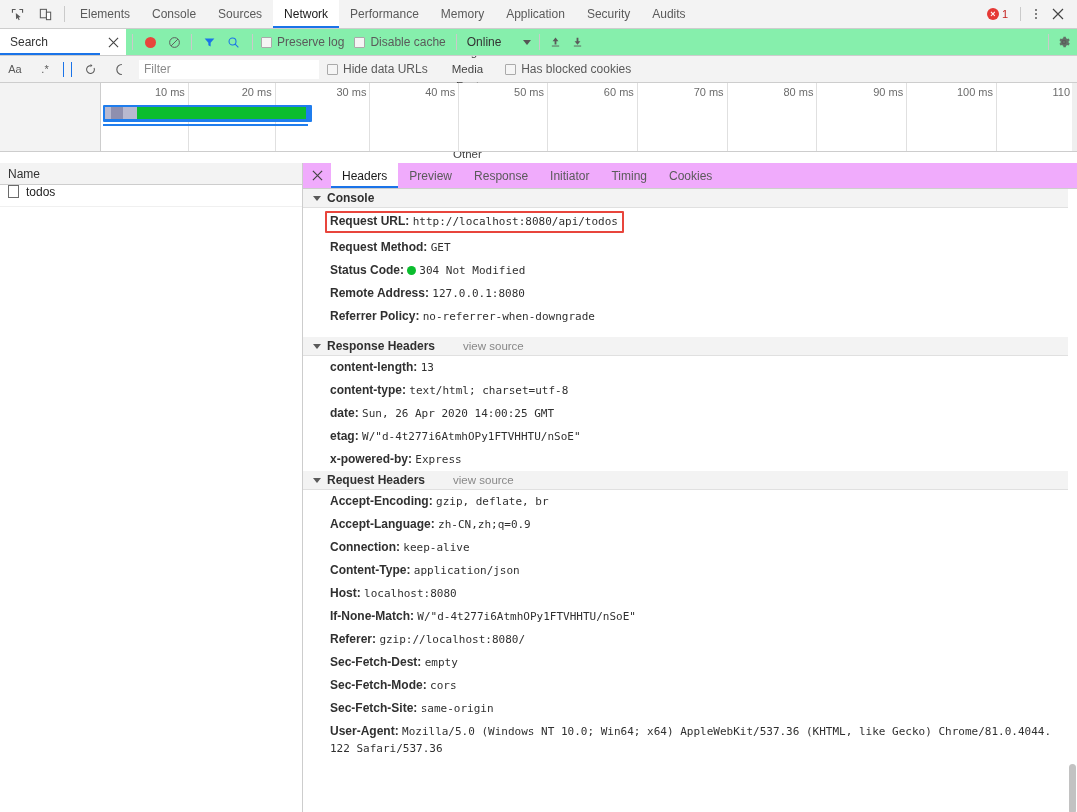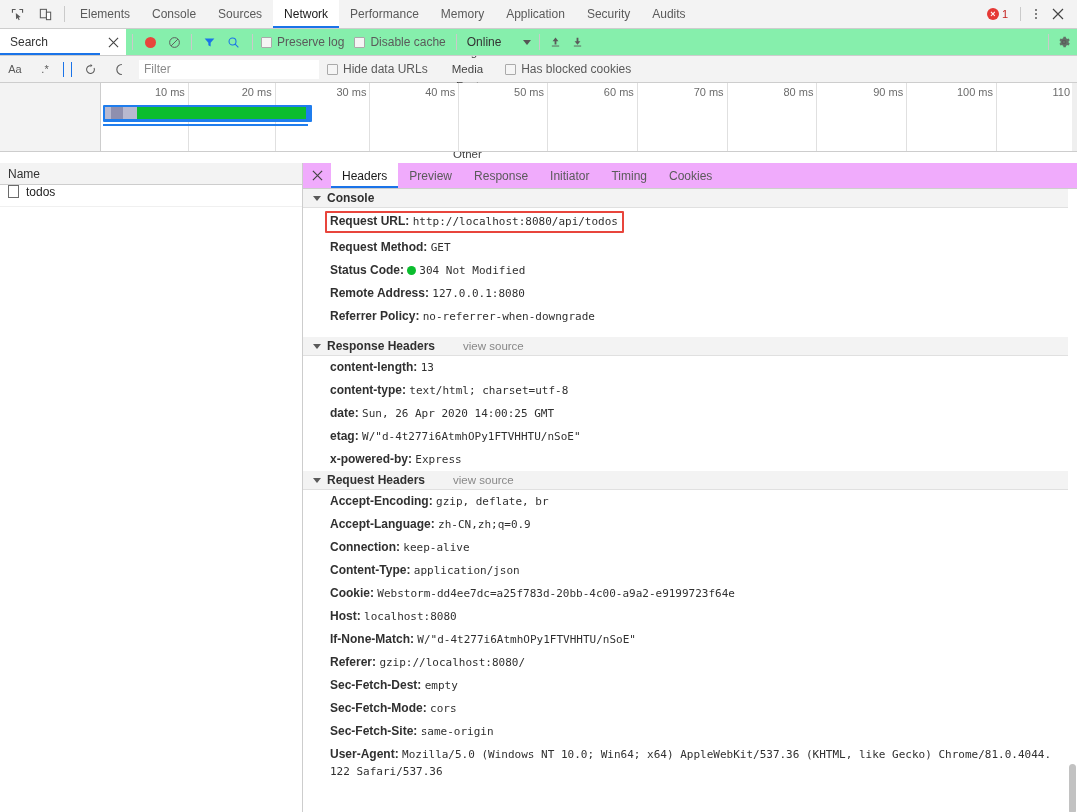--- a/index.html
+++ b/index.html
@@ -770,21 +770,20 @@
 
       <div class="sec-header" style="">
         <span class="tri"></span>
         <span>Request Headers</span>
         <span class="view-source">view source</span>
       </div>
       <div class="hrow"><b>Accept-Encoding:</b> <span class="hval">gzip, deflate, br</span></div>
       <div class="hrow"><b>Accept-Language:</b> <span class="hval">zh-CN,zh;q=0.9</span></div>
       <div class="hrow"><b>Connection:</b> <span class="hval">keep-alive</span></div>
       <div class="hrow"><b>Content-Type:</b> <span class="hval">application/json</span></div>
-      <div class="hrow"><b>Cookie:</b> <span class="hval">Webstorm-dd4ee7dc=a25f783d-20bb-4c00-a9a2-e9199723f64e</span></div>
       <div class="hrow"><b>Host:</b> <span class="hval">localhost:8080</span></div>
       <div class="hrow"><b>If-None-Match:</b> <span class="hval">W/"d-4t277i6AtmhOPy1FTVHHTU/nSoE"</span></div>
       <div class="hrow"><b>Referer:</b> <span class="hval">gzip://localhost:8080/</span></div>
       <div class="hrow"><b>Sec-Fetch-Dest:</b> <span class="hval">empty</span></div>
       <div class="hrow"><b>Sec-Fetch-Mode:</b> <span class="hval">cors</span></div>
       <div class="hrow"><b>Sec-Fetch-Site:</b> <span class="hval">same-origin</span></div>
       <div class="hrow" style="padding-right:20px;"><b>User-Agent:</b> <span class="hval">Mozilla/5.0 (Windows NT 10.0; Win64; x64) AppleWebKit/537.36 (KHTML, like Gecko) Chrome/81.0.4044.122 Safari/537.36</span></div>
 
       <div class="det-scrollbar" style="top:0;">
         <div class="det-scroll-thumb" style="top:575px; height:50px;"></div>

